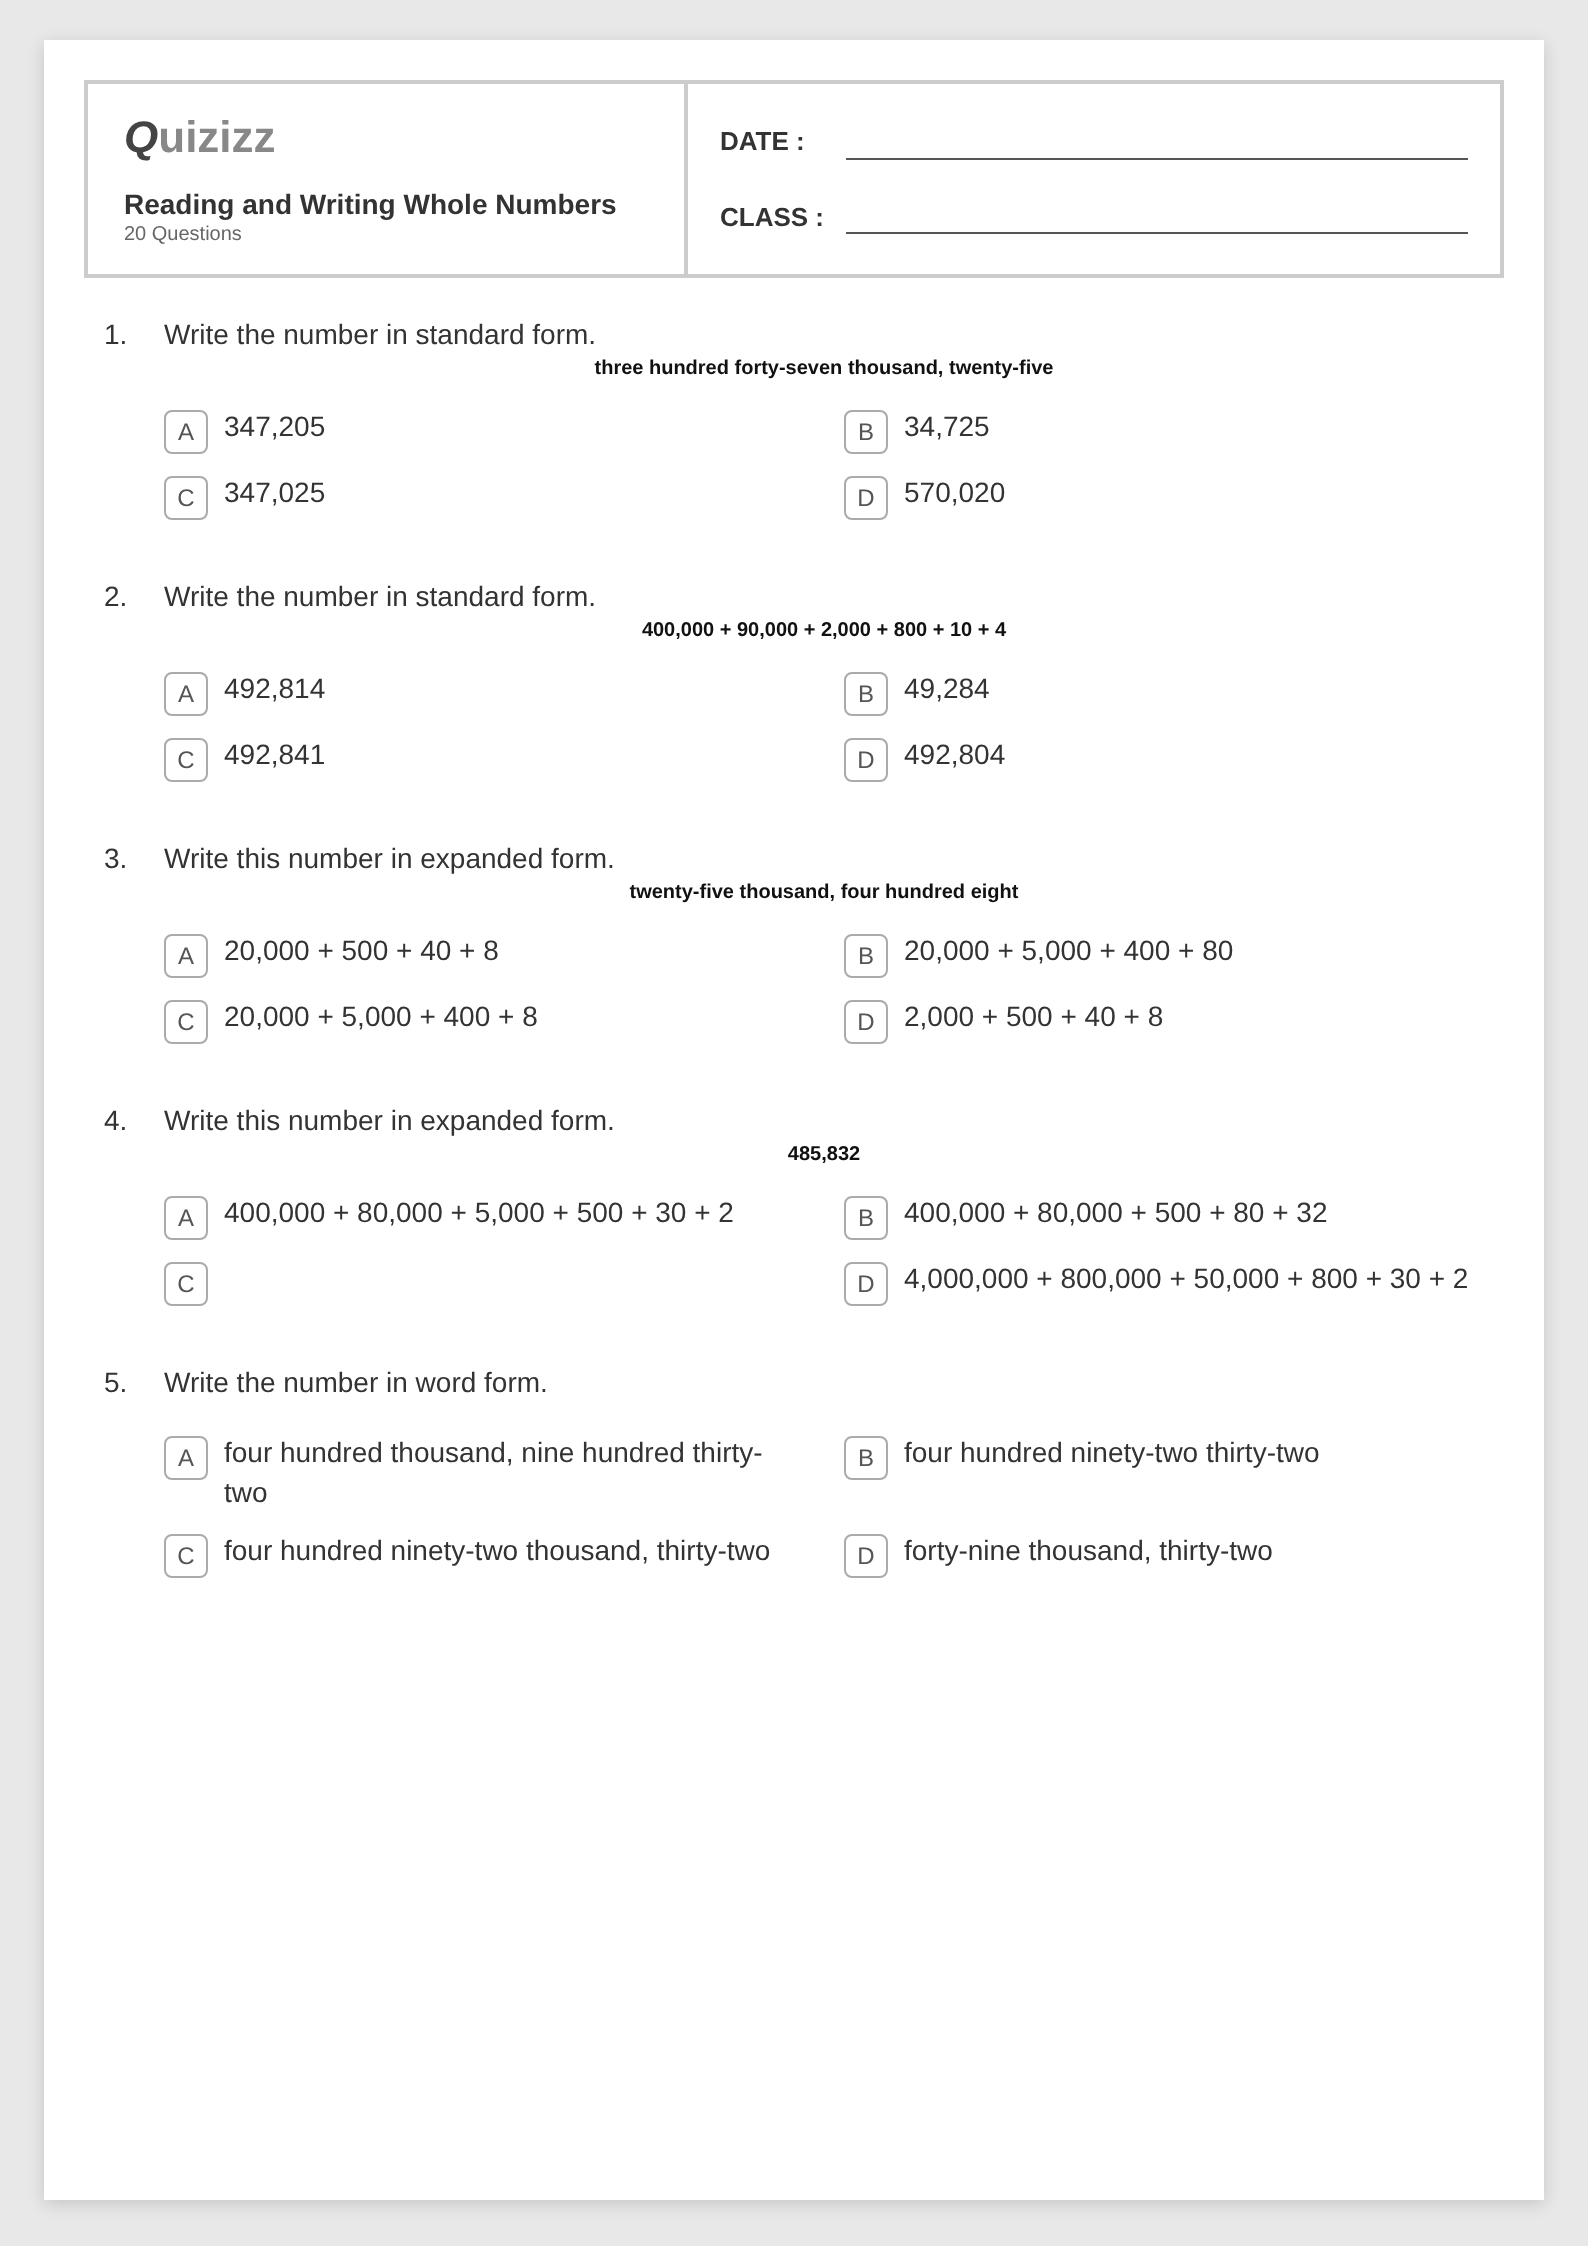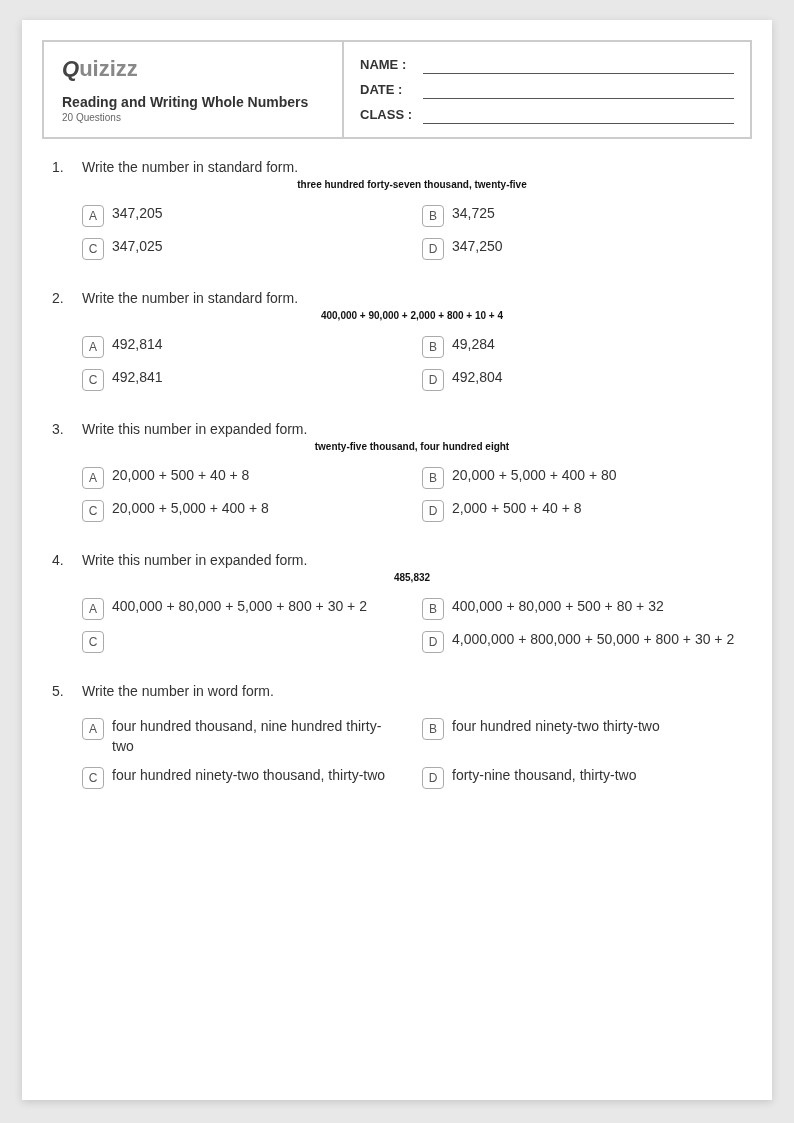--- a/index.html
+++ b/index.html
@@ -151,24 +151,20 @@
     <div class="header-left">
       <div class="logo">
         <span class="logo-q">Q</span>
         <span class="logo-rest">uizizz</span>
       </div>
       <div class="quiz-title">Reading and Writing Whole Numbers</div>
       <div class="quiz-subtitle">20 Questions</div>
     </div>
     <div class="header-right">
       <div class="field-row">
-        <span class="field-label">NAME :</span>
-        <div class="field-line"></div>
-      </div>
-      <div class="field-row">
         <span class="field-label">DATE :</span>
         <div class="field-line"></div>
       </div>
       <div class="field-row">
         <span class="field-label">CLASS :</span>
         <div class="field-line"></div>
       </div>
     </div>
   </div>
 
@@ -190,21 +186,21 @@
         <div class="option">
           <div class="option-letter">B</div>
           <span class="option-text">34,725</span>
         </div>
         <div class="option">
           <div class="option-letter">C</div>
           <span class="option-text">347,025</span>
         </div>
         <div class="option">
           <div class="option-letter">D</div>
-          <span class="option-text">347,250</span>
+          <span class="option-text">570,020</span>
         </div>
       </div>
     </div>
 
     <div class="question-block">
       <div class="question-header">
         <span class="q-number">2.</span>
         <div class="q-text-wrap">
           <div class="q-instruction">Write the number in standard form.</div>
           <div class="q-value">400,000 + 90,000 + 2,000 + 800 + 10 + 4</div>
@@ -262,21 +258,21 @@
       <div class="question-header">
         <span class="q-number">4.</span>
         <div class="q-text-wrap">
           <div class="q-instruction">Write this number in expanded form.</div>
           <div class="q-value">485,832</div>
         </div>
       </div>
       <div class="options-grid">
         <div class="option">
           <div class="option-letter">A</div>
-          <span class="option-text">400,000 + 80,000 + 5,000 + 800 + 30 + 2</span>
+          <span class="option-text">400,000 + 80,000 + 5,000 + 500 + 30 + 2</span>
         </div>
         <div class="option">
           <div class="option-letter">B</div>
           <span class="option-text">400,000 + 80,000 + 500 + 80 + 32</span>
         </div>
         <div class="option">
           <div class="option-letter">C</div>
         </div>
         <div class="option">
           <div class="option-letter">D</div>

